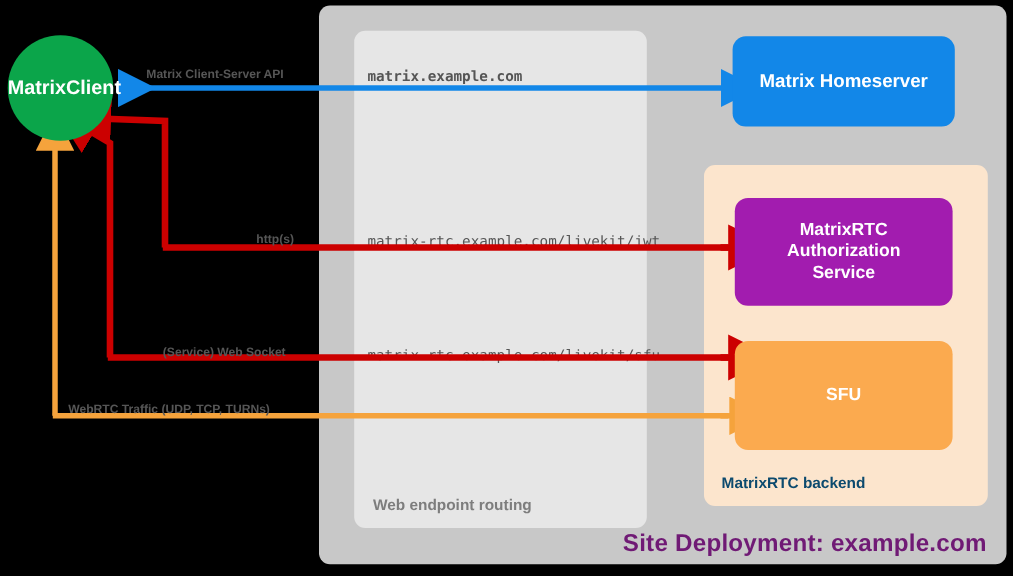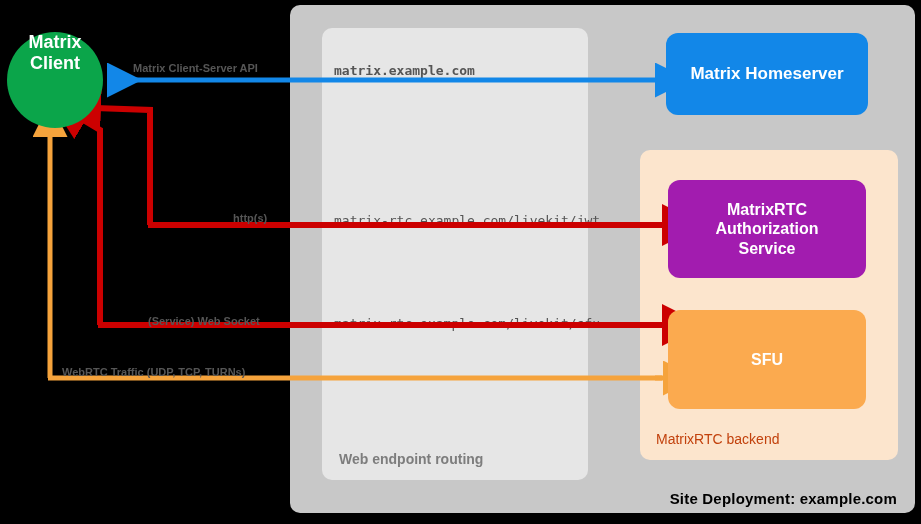--- a/index.html
+++ b/index.html
@@ -23,22 +23,22 @@
     top: 5px;
     width: 625px;
     height: 508px;
     background: #c8c8c8;
     border-radius: 10px;
   }
   .site-deployment-label {
     position: absolute;
     right: 18px;
     bottom: 6px;
-    color: #000000;
-    font-size: 15px;
+    color: #701a75;
+    font-size: 22px;
     font-weight: bold;
     letter-spacing: 0.2px;
   }
 
   .web-routing {
     position: absolute;
     left: 322px;
     top: 28px;
     width: 266px;
     height: 452px;
@@ -60,42 +60,42 @@
     top: 150px;
     width: 258px;
     height: 310px;
     background: #fce5cd;
     border-radius: 10px;
   }
   .rtc-backend-label {
     position: absolute;
     left: 16px;
     bottom: 13px;
-    color: #c2410c;
+    color: #0c4a6e;
     font-size: 14px;
-    font-weight: normal;
+    font-weight: bold;
   }
 
   
   .node-client {
     position: absolute;
     left: 7px;
     top: 32px;
     width: 96px;
     height: 96px;
     border-radius: 50%;
     background: #0ba54a;
     color: #ffffff;
     font-size: 18px;
     font-weight: bold;
     line-height: 1.18;
     display: flex;
-    flex-direction: column;
+    flex-direction: row;
     align-items: center;
-    justify-content: flex-start;
+    justify-content: space-between;
     text-align: center;
   }
 
   .box-node {
     position: absolute;
     border-radius: 12px;
     color: #ffffff;
     font-weight: bold;
     display: flex;
     align-items: center;

